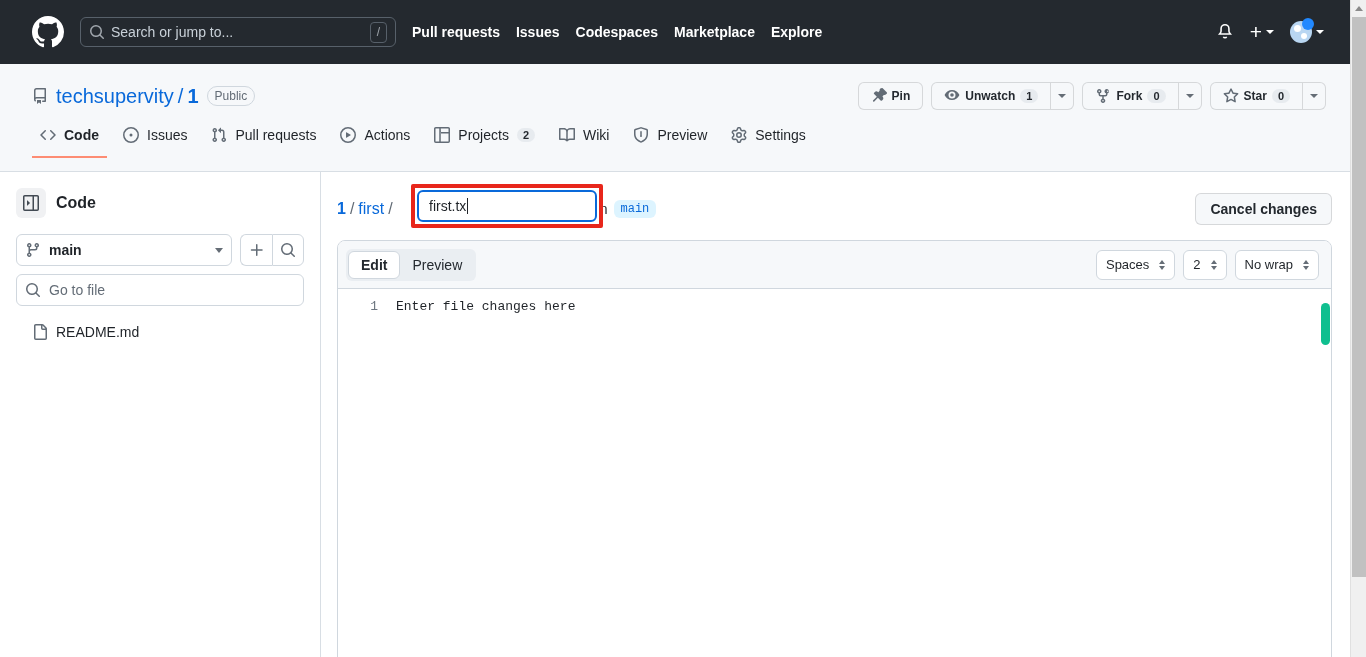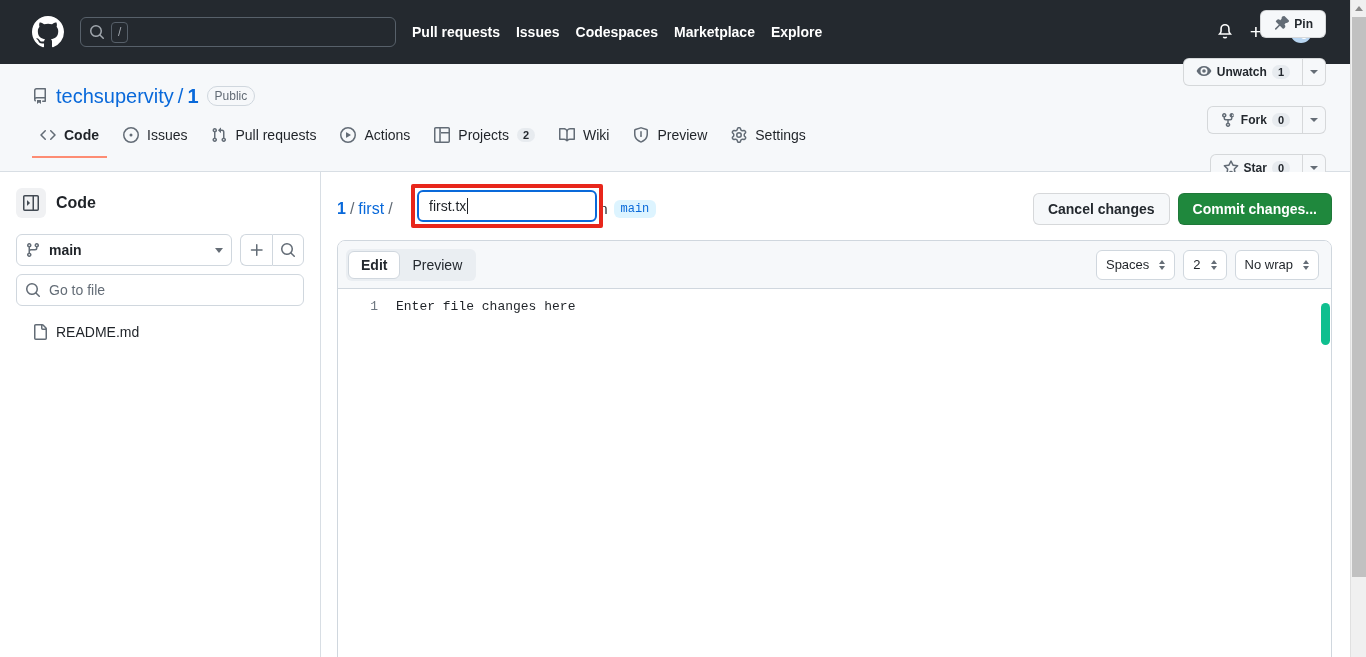--- a/index.html
+++ b/index.html
@@ -108,21 +108,21 @@
   .repo-owner { color: #0969da; font-size: 20px; text-decoration: none; }
   .repo-sep { color: #0969da; font-size: 20px; margin: 0 4px; }
   .repo-name { color: #0969da; font-size: 20px; font-weight: bold; text-decoration: none; }
   .visibility-badge {
     margin-left: 8px;
     border: 1px solid #d0d7de; border-radius: 2em;
     color: #636c76; font-size: 12px; line-height: 18px;
     padding: 0 7px;
   }
 
-  .repo-actions { margin-left: auto; display: flex; align-items: flex-end; gap: 20px; flex-direction: column; }
+  .repo-actions { margin-left: auto; display: flex; align-items: flex-end; gap: 8px; }
   .btn {
     display: inline-flex; align-items: center; gap: 5px;
     height: 28px; padding: 0 12px;
     background: #f6f8fa; border: 1px solid rgba(31,35,40,0.15);
     border-radius: 6px; font-size: 12px; font-weight: bold; color: #24292f;
     white-space: nowrap; cursor: pointer;
   }
   .btn-group { display: flex; }
   .btn-group .btn:first-child { border-radius: 6px 0 0 6px; border-right: none; }
   .btn-group .btn-caret {
@@ -354,20 +354,21 @@
           <path d="M8 0C3.58 0 0 3.58 0 8c0 3.54 2.29 6.53 5.47 7.59.4.07.55-.17.55-.38 0-.19-.01-.82-.01-1.49-2.01.37-2.53-.49-2.69-.94-.09-.23-.48-.94-.82-1.13-.28-.15-.68-.52-.01-.53.63-.01 1.08.58 1.23.82.72 1.21 1.87.87 2.33.66.07-.52.28-.87.51-1.07-1.78-.2-3.64-.89-3.64-3.95 0-.87.31-1.59.82-2.15-.08-.2-.36-1.02.08-2.12 0 0 .67-.21 2.2.82.64-.18 1.32-.27 2-.27s1.36.09 2 .27c1.53-1.04 2.2-.82 2.2-.82.44 1.1.16 1.92.08 2.12.51.56.82 1.27.82 2.15 0 3.07-1.87 3.75-3.65 3.95.29.25.54.73.54 1.48 0 1.07-.01 1.93-.01 2.2 0 .21.15.46.55.38A8.01 8.01 0 0 0 16 8c0-4.42-3.58-8-8-8Z"></path>
         </svg>
     </a>
 
     <div class="search-box">
       <span class="search-icon">
         <svg width="16" height="16" viewBox="0 0 16 16">
             <path d="M10.68 11.74a6 6 0 0 1-7.922-8.982 6 6 0 0 1 8.982 7.922l3.04 3.04a.749.749 0 0 1-.326 1.275.749.749 0 0 1-.734-.215ZM11.5 7a4.499 4.499 0 1 0-8.997 0A4.499 4.499 0 0 0 11.5 7Z"></path>
           </svg>
       </span>
+      <span class="search-placeholder">Search or jump to...</span>
       <span class="slash-badge">/</span>
     </div>
 
     <nav class="gh-nav">
       <a>Pull requests</a>
       <a>Issues</a>
       <a>Codespaces</a>
       <a>Marketplace</a>
       <a>Explore</a>
     </nav>
@@ -607,21 +608,20 @@
 
         <div class="filename-hl">
           <div class="filename-input" title="Name your file...">
             <span>first.tx</span>
               <span class="caret-bar"></span>
           </div>
         </div>
 
         <div class="head-actions">
           <button class="btn-plain">Cancel changes</button>
-          <button class="btn-primary">Commit changes...</button>
         </div>
       </div>
 
       <div class="editor-box">
         <div class="editor-toolbar">
           <div class="seg">
             <div class="seg-item active">Edit</div>
             <div class="seg-item">Preview</div>
           </div>
           <div class="toolbar-right">

